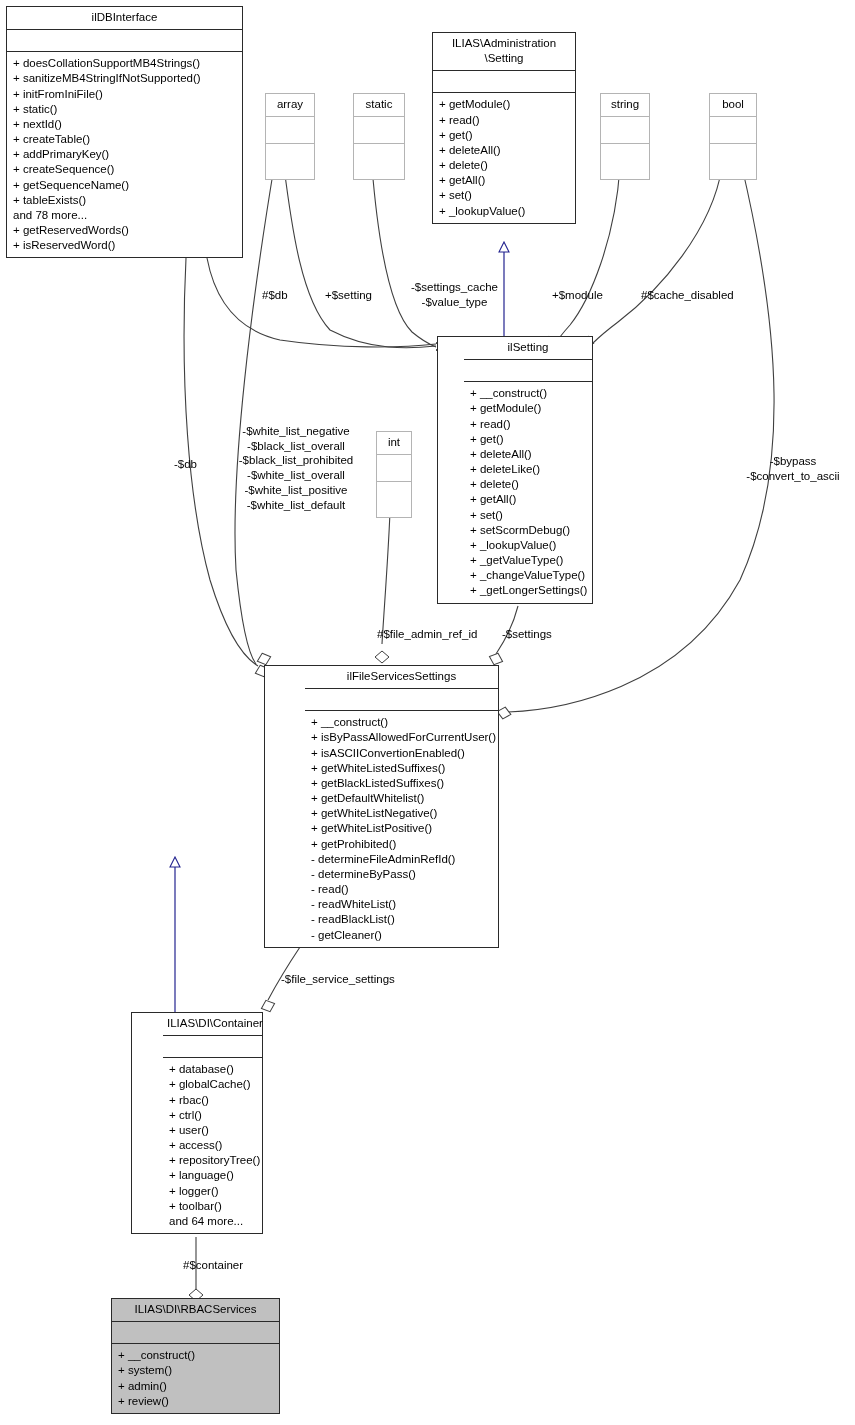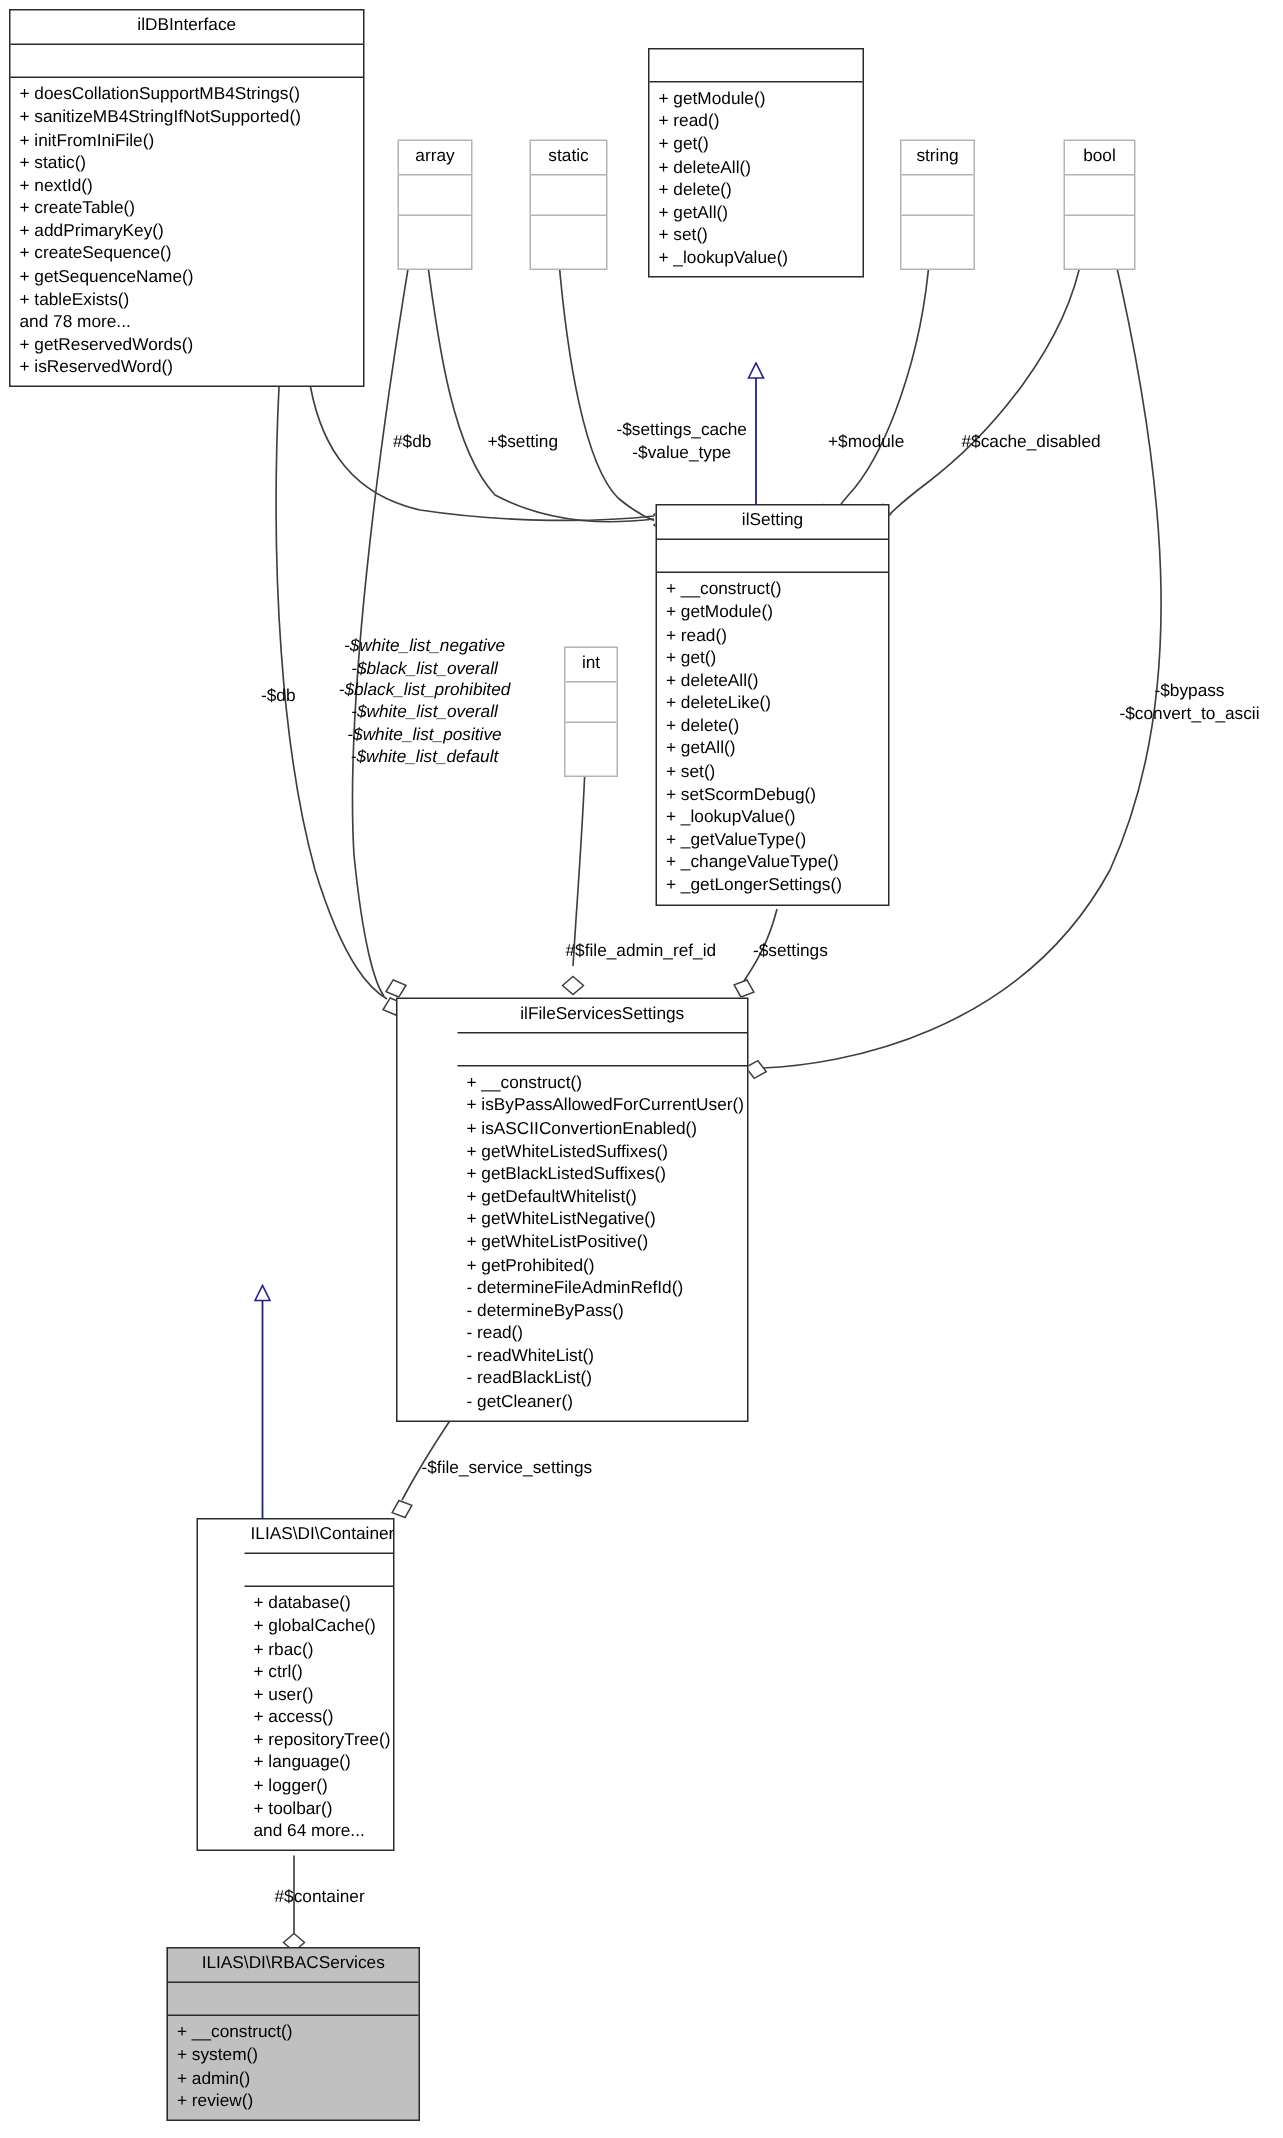--- a/index.html
+++ b/index.html
@@ -169,20 +169,22 @@
     <div class="cls-ops"></div>
   </div>
 
   <div class="uml-class thin" style="left:353px; top:93px; width:52px;">
     <div class="cls-name">static</div>
     <div class="cls-attrs"></div>
     <div class="cls-ops"></div>
   </div>
 
   <div class="uml-class" style="left:432px; top:32px; width:144px;">
+    <div class="cls-name">ILIAS\Administration
+\Setting</div>
     <div class="cls-attrs"></div>
     <div class="cls-ops">
       <div class="op">+ getModule()</div>
       <div class="op">+ read()</div>
       <div class="op">+ get()</div>
       <div class="op">+ deleteAll()</div>
       <div class="op">+ delete()</div>
       <div class="op">+ getAll()</div>
       <div class="op">+ set()</div>
       <div class="op">+ _lookupValue()</div>
@@ -194,21 +196,21 @@
     <div class="cls-attrs"></div>
     <div class="cls-ops"></div>
   </div>
 
   <div class="uml-class thin" style="left:709px; top:93px; width:48px;">
     <div class="cls-name">bool</div>
     <div class="cls-attrs"></div>
     <div class="cls-ops"></div>
   </div>
 
-  <div class="uml-class" style="left:437px; top:336px; width:156px;">
+  <div class="uml-class" style="left:437px; top:336px; width:156px;padding-left:26px;">
     <div class="cls-name">ilSetting</div>
     <div class="cls-attrs"></div>
     <div class="cls-ops">
       <div class="op">+ __construct()</div>
       <div class="op">+ getModule()</div>
       <div class="op">+ read()</div>
       <div class="op">+ get()</div>
       <div class="op">+ deleteAll()</div>
       <div class="op">+ deleteLike()</div>
       <div class="op">+ delete()</div>
@@ -286,21 +288,21 @@
 
   <div class="edge-label" style="left:397px; top:280px; width:115px;">-$settings_cache
 -$value_type</div>
 
   <div class="edge-label" style="left:552px; top:288px;">+$module</div>
 
   <div class="edge-label" style="left:641px; top:288px;">#$cache_disabled</div>
 
   <div class="edge-label" style="left:174px; top:457px;">-$db</div>
 
-  <div class="edge-label" style="left:213px; top:424px; width:140px;font-style:italic;">-$white_list_negative
+  <div class="edge-label" style="left:226px; top:424px; width:140px;">-$white_list_negative
 -$black_list_overall
 -$black_list_prohibited
 -$white_list_overall
 -$white_list_positive
 -$white_list_default</div>
 
   <div class="edge-label" style="left:731px; top:454px; width:124px;">-$bypass
 -$convert_to_ascii</div>
 
   <div class="edge-label" style="left:377px; top:627px;">#$file_admin_ref_id</div>

